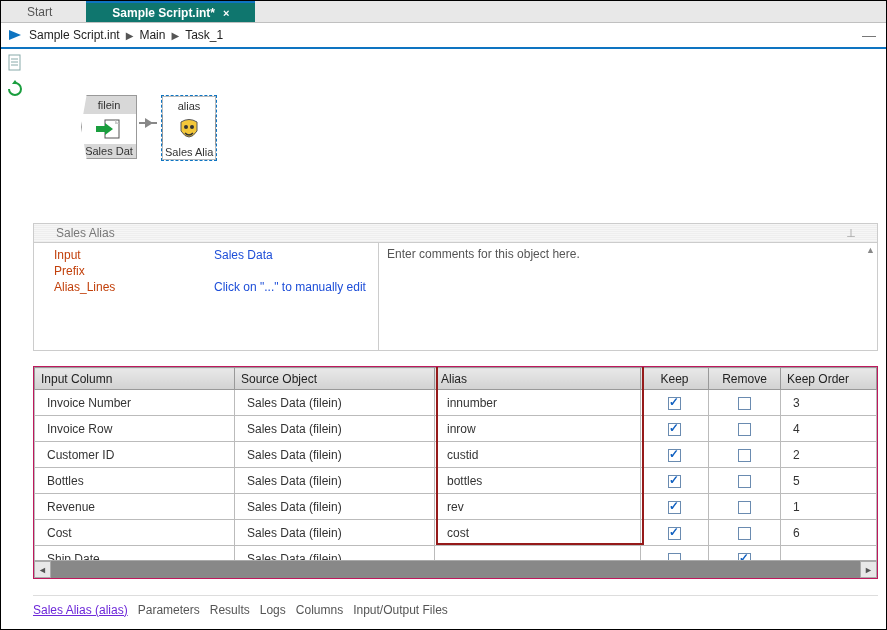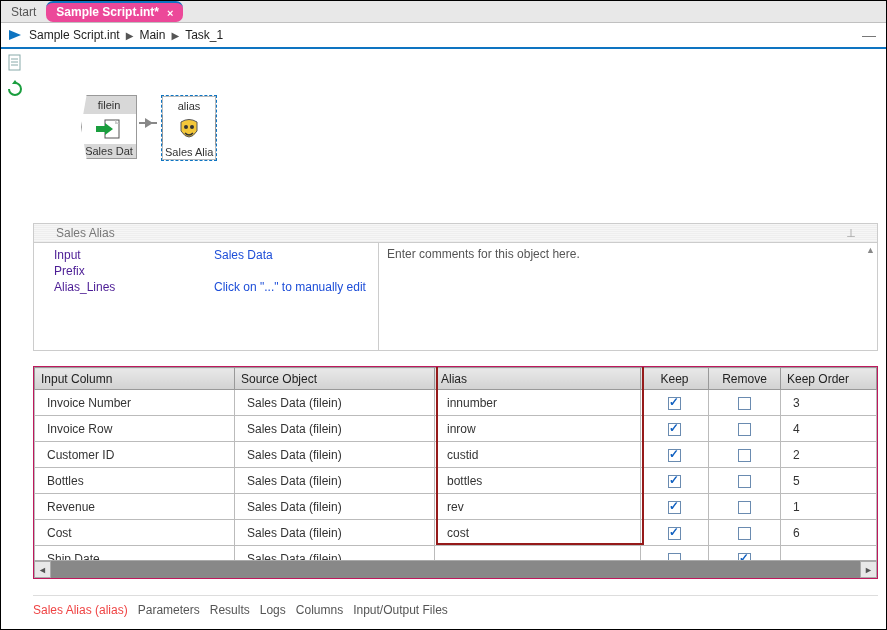--- a/index.html
+++ b/index.html
@@ -16,34 +16,34 @@
   }
   
   .tab-strip {
     display: flex;
     height: 22px;
     background: #e8e8e8;
     border-bottom: 1px solid #c0c0c0;
     align-items: stretch;
   }
   .tab {
-    padding: 3px 10px;
+    padding: 3px 26px;
     font-size: 12px;
     display: flex;
-    align-items: flex-end;
+    align-items: center;
     gap: 4px;
     cursor: pointer;
-    border-radius: 7px;
   }
   .tab.inactive { color: #555; }
   .tab.active {
-    background: #ec4899;
+    background: #0f766e;
     color: #fff;
     font-weight: bold;
     border-top: 2px solid #0e74c1;
+    margin-left: 8px;
   }
   .tab .close-x { font-size: 11px; margin-left: 4px; color: #fff; }
   
   .breadcrumb-row {
     display: flex;
     align-items: center;
     height: 26px;
     border-bottom: 2px solid #0e74c1;
     padding: 0 6px;
     gap: 6px;
@@ -122,21 +122,21 @@
     left: 32px; right: 8px; top: 242px; height: 108px;
     display: flex;
     border-left:1px solid #ccc; border-right:1px solid #ccc; border-bottom:1px solid #ccc;
   }
   .props-grid {
     width: 345px;
     border-right: 1px solid #ccc;
     padding: 4px 0;
   }
   .props-grid .row { display:flex; padding: 1px 10px 1px 20px; }
-  .props-grid .label { width: 160px; color:#4c1d95; }
+  .props-grid .label { width: 160px; color:#c2410c; }
   .props-grid .value { flex:1; color:#1d4ed8; white-space:nowrap; overflow:hidden; text-overflow:clip; }
   .props-grid .value.bold { font-weight:bold; }
   .comments {
     flex:1; padding: 4px 8px; color:#555;
     position: relative;
   }
   .comments .scrollbar-up { position:absolute; right:2px; top:2px; font-size:9px; color:#888; }
   
   .table-wrap {
     position: absolute;
@@ -191,21 +191,21 @@
   .hscroll .btn { width:17px; height:17px; background:#e8e8e8; border:1px solid #aaa; display:flex;align-items:center;justify-content:center; font-size:9px; color:#555;}
   .hscroll .track { flex:1; height:17px; background:#888; }
   
   .bottom-tabs {
     position:absolute; left:32px; right:8px; bottom:12px; height:22px;
     display:flex; gap:10px; align-items:center;
     border-top:1px solid #ddd;
     padding-top:6px;
   }
   .bottom-tabs .btab { color:#555; cursor:pointer; }
-  .bottom-tabs .btab.active { color:#ef4444; }
+  .bottom-tabs .btab.active { color:#6d28d9;text-decoration:underline; }
 </style>
 </head>
 <body>
 
 <div class="tab-strip">
   <div class="tab inactive">
     <span>Start</span>
   </div>
   <div class="tab active">
     <span>Sample Script.int*</span>

